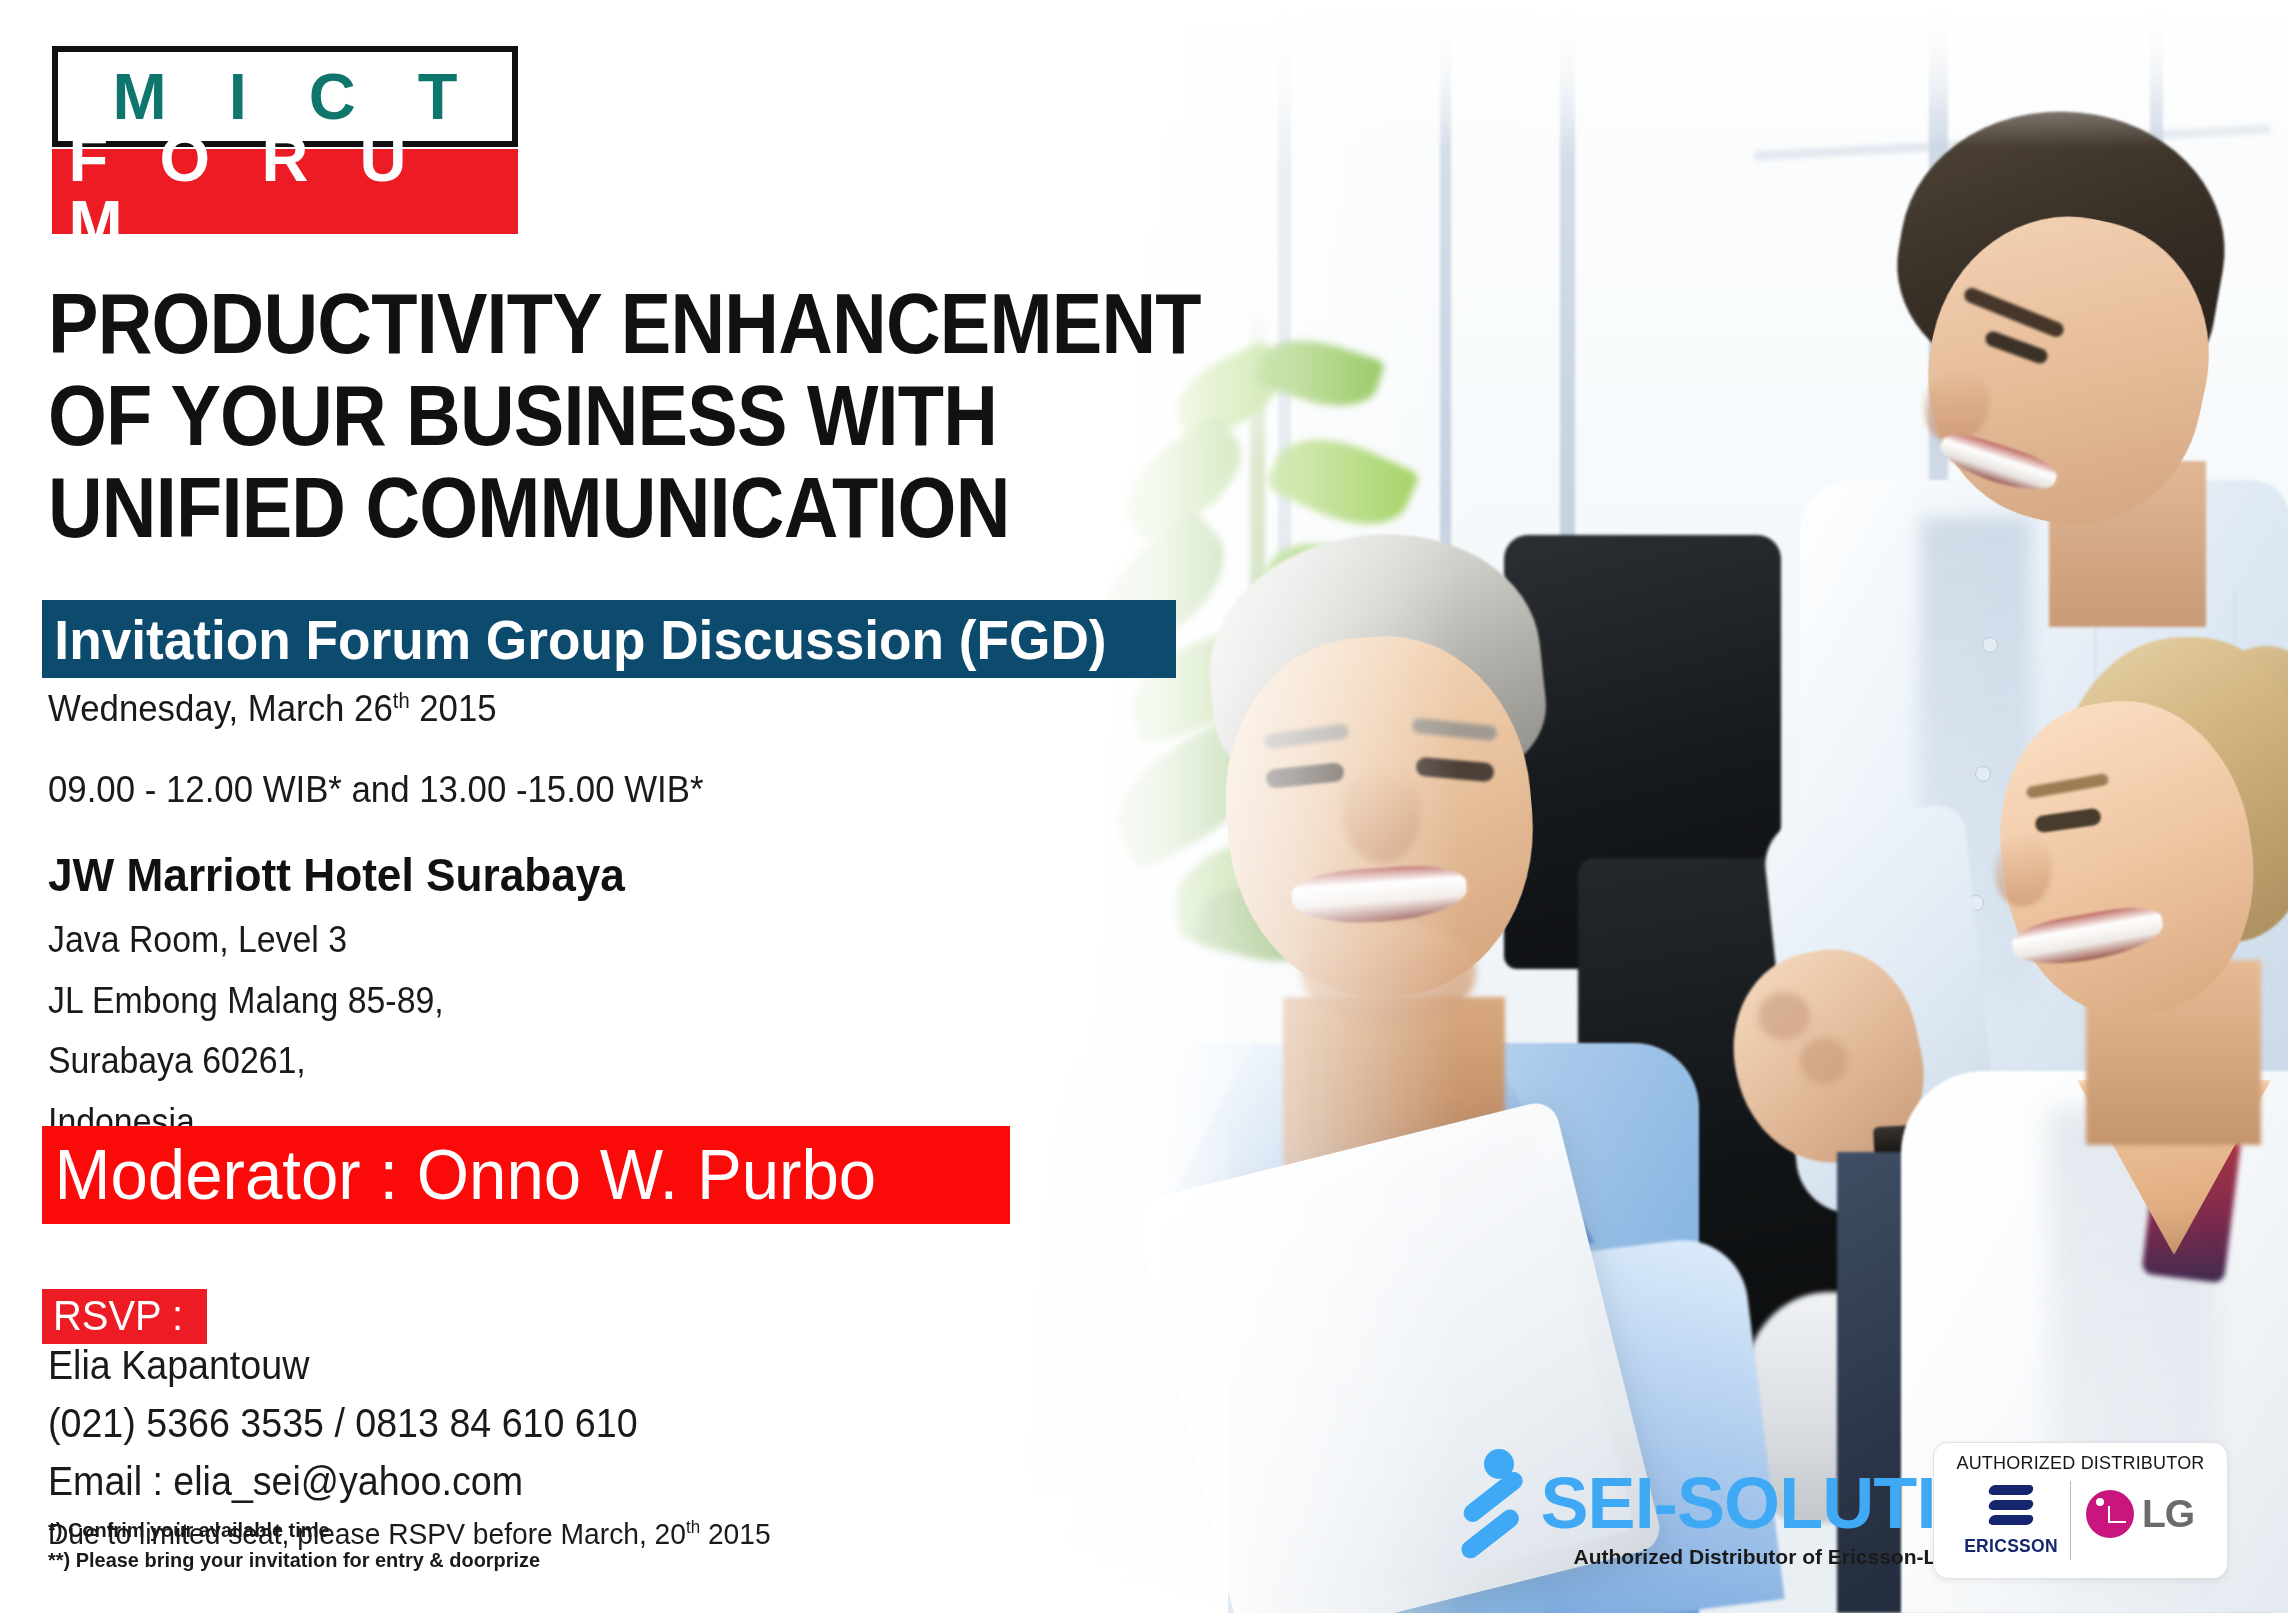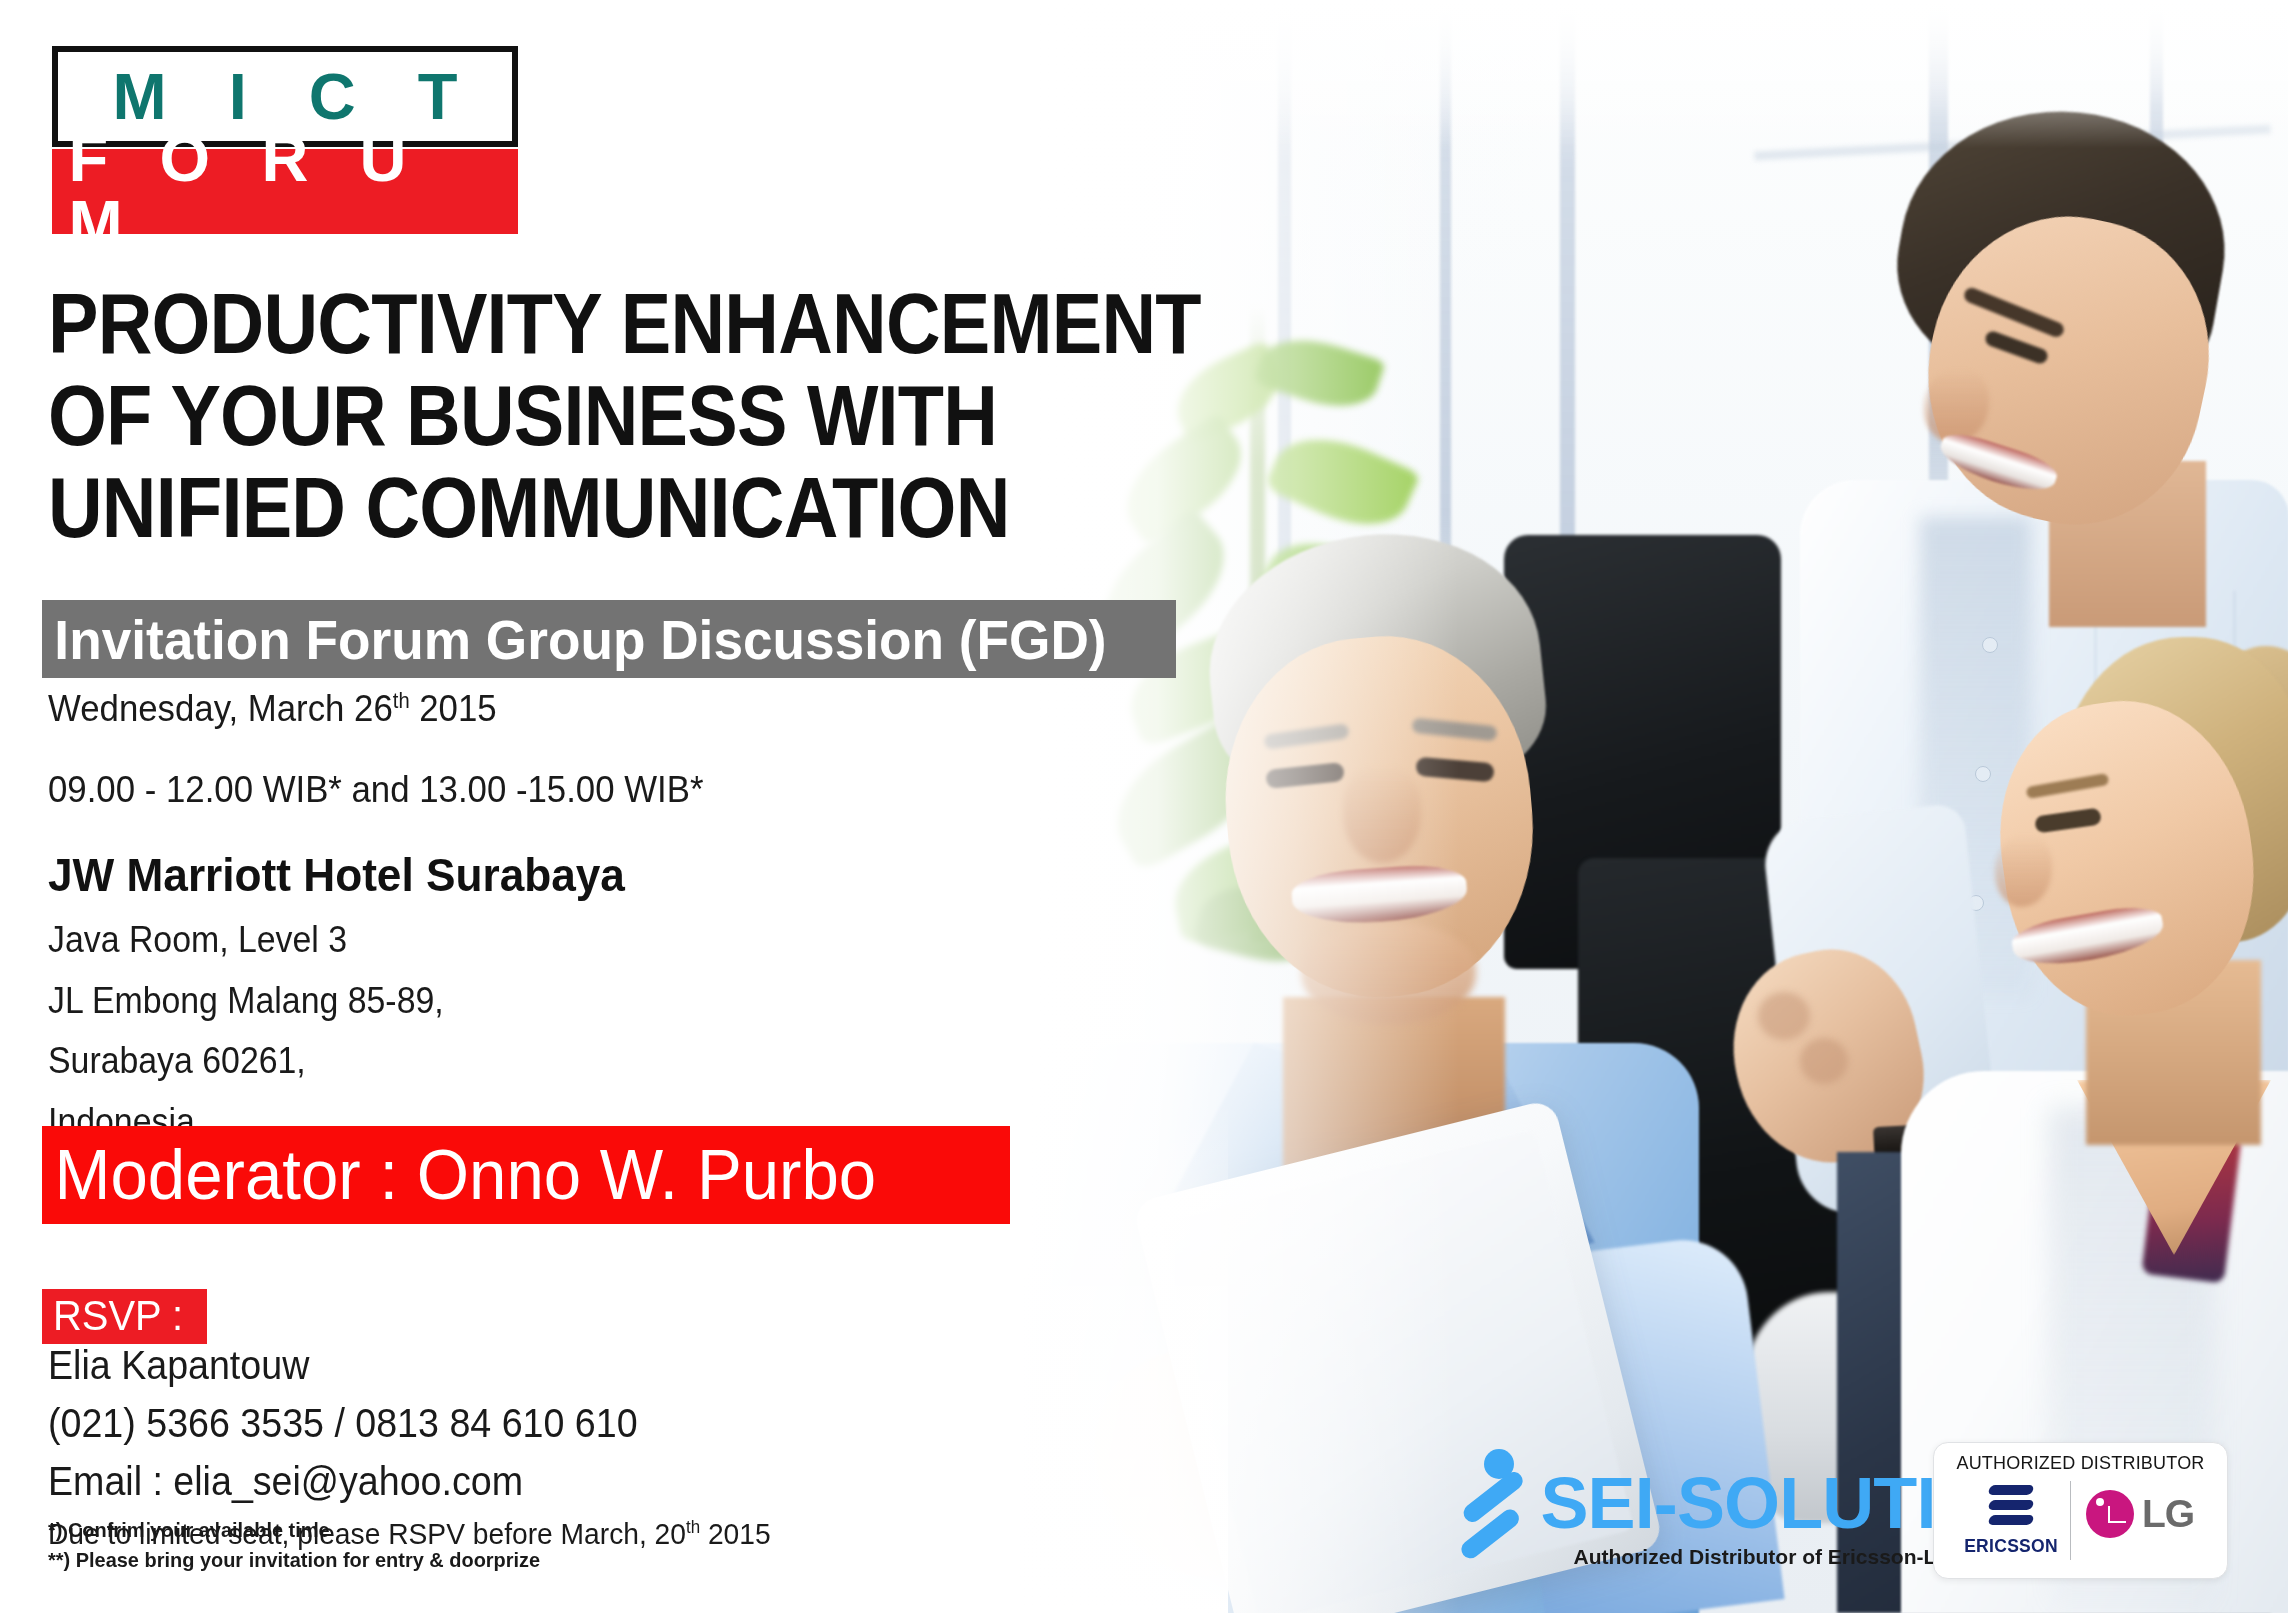--- a/index.html
+++ b/index.html
@@ -611,21 +611,21 @@
     color: #111111;
     transform: scaleX(0.88);
     transform-origin: left top;
   }
 
   
   .invite-bar {
     position: absolute;
     left: 42px; top: 600px;
     width: 1134px; height: 78px;
-    background: #737373;
+    background: #0c4a6e;
     display: flex;
     align-items: center;
   }
   .invite-bar span {
     font-family: "Liberation Sans", sans-serif;
     font-weight: bold;
     font-size: 56px;
     color: #ffffff;
     padding-left: 13px;
     transform: scaleX(0.95);

